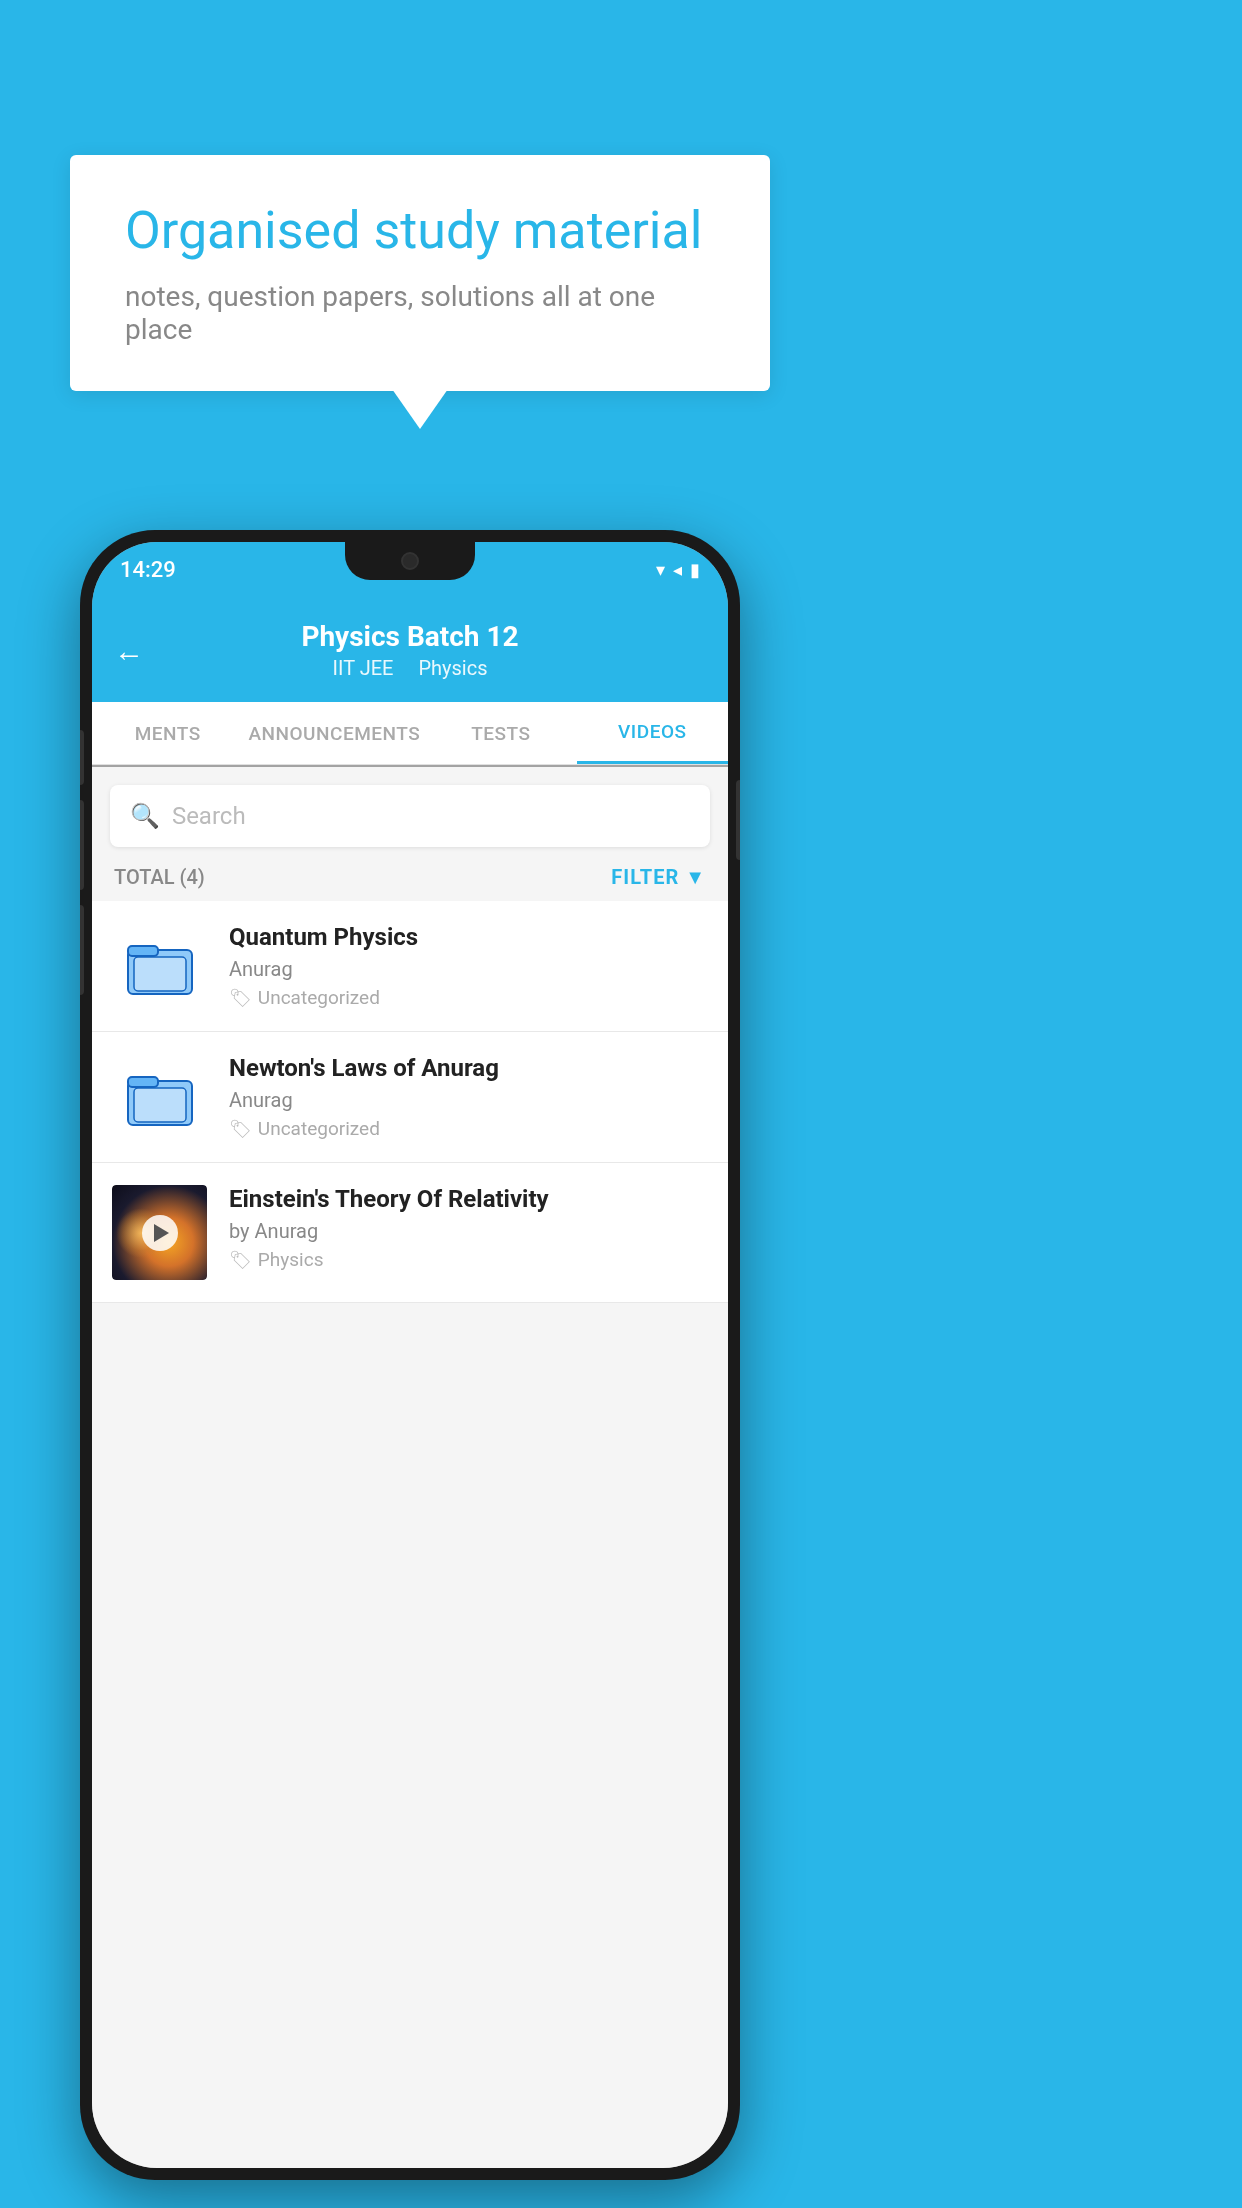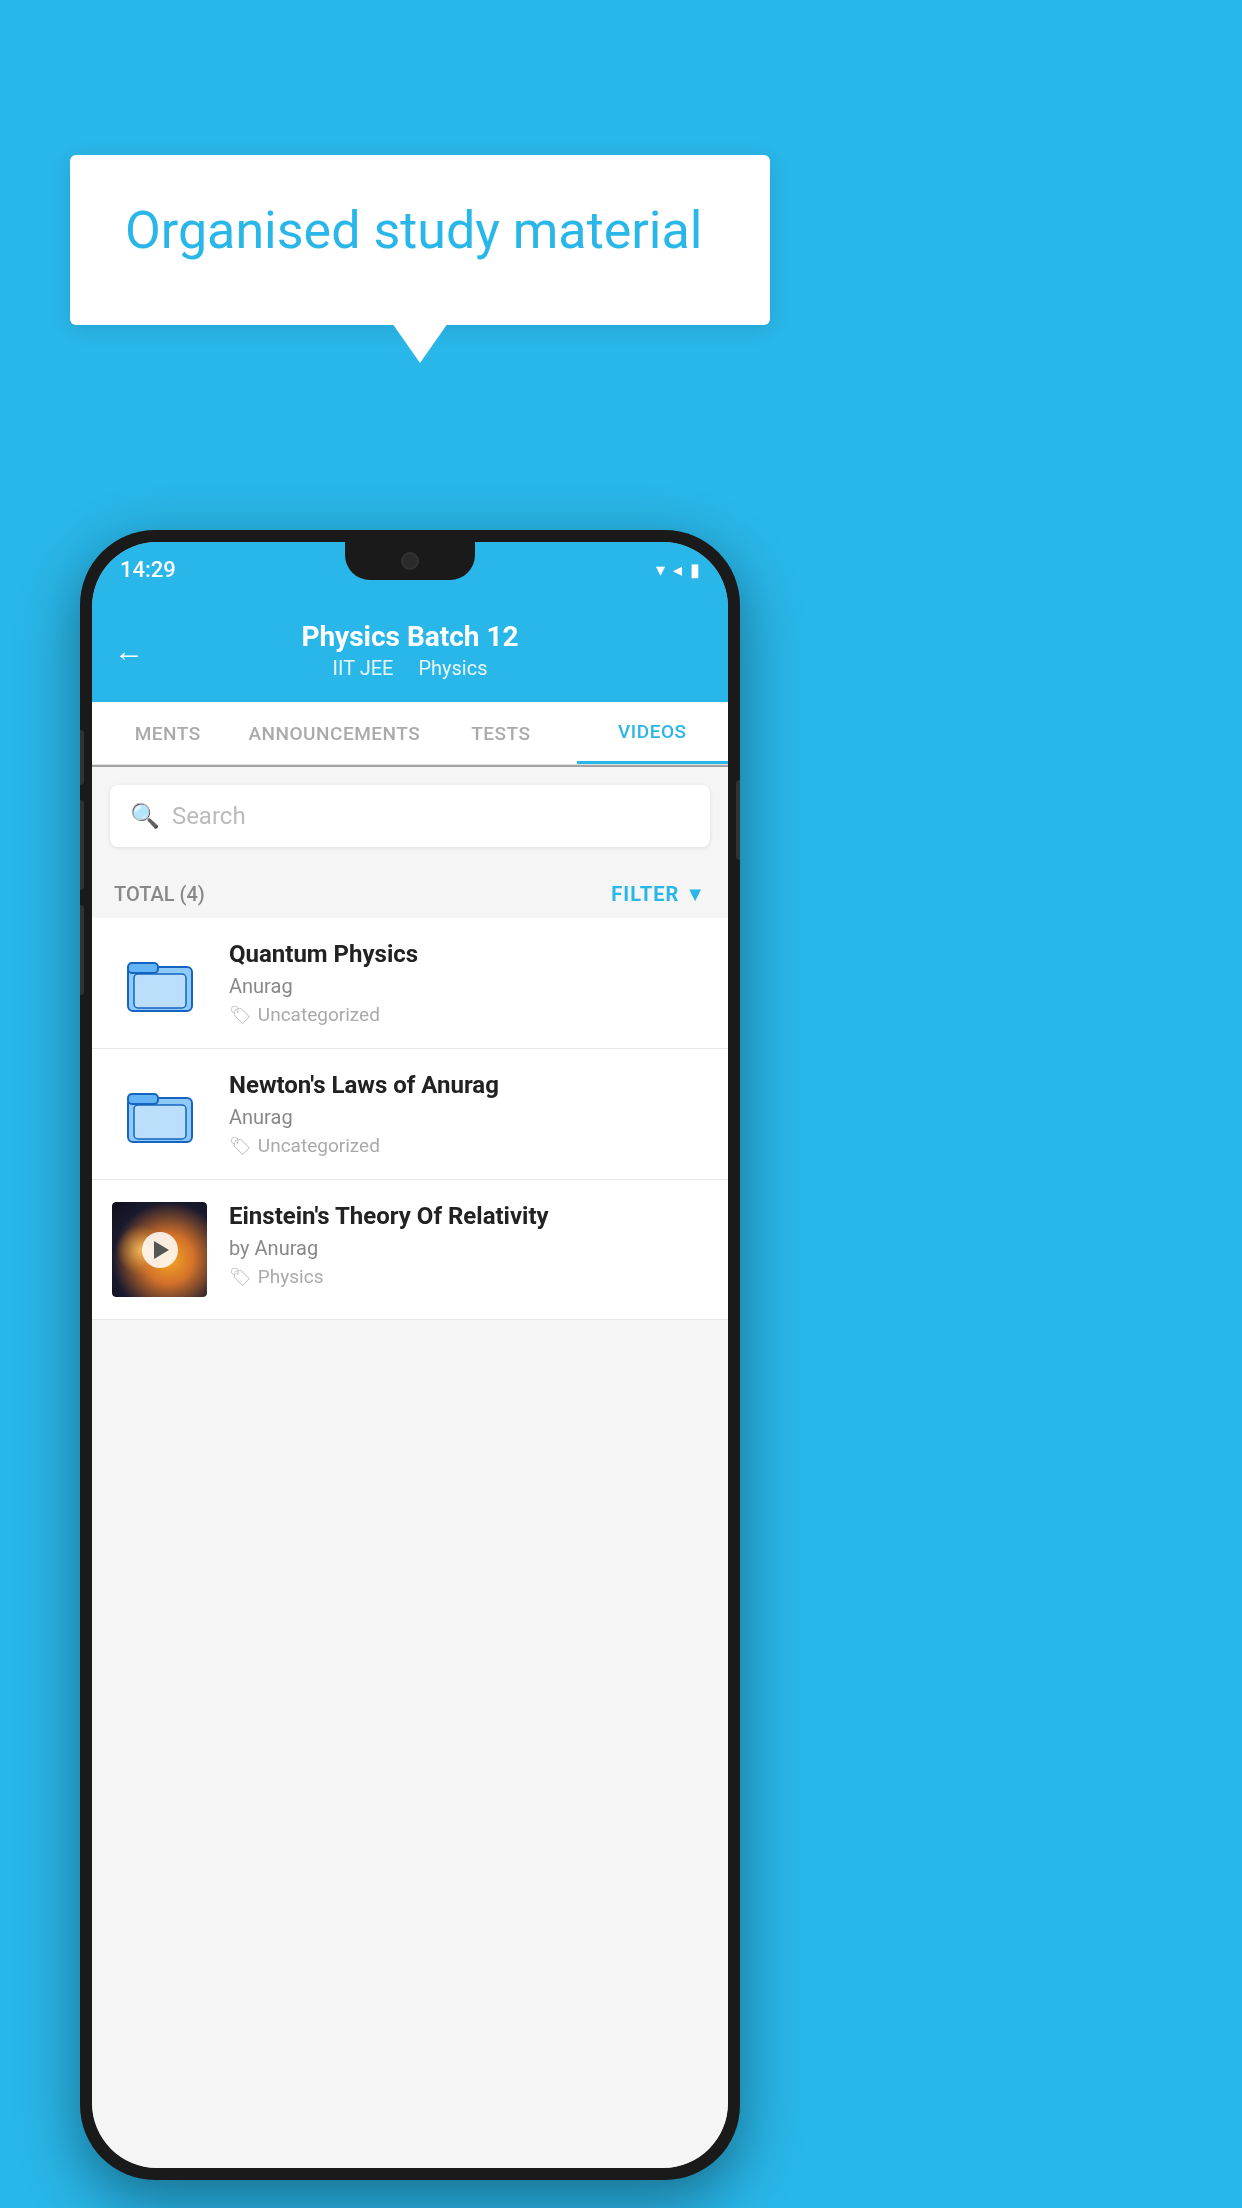--- a/index.html
+++ b/index.html
@@ -239,21 +239,21 @@
     .search-placeholder {
       color: #bbb;
       font-size: 24px;
     }
 
     
     .filter-bar {
       display: flex;
       justify-content: space-between;
       align-items: flex-end;
-      padding: 35px 22px 12px 22px;
+      padding: 18px 22px 12px 22px;
     }
 
     .total-count {
       color: #888;
       font-size: 20px;
       font-weight: 500;
     }
 
     .filter-btn {
       color: #29b6e8;
@@ -422,20 +422,21 @@
       height: 90px;
       background: #333;
       border-radius: 0 4px 4px 0;
     }
   </style>
 </head>
 <body>
 
 <div class="speech-bubble">
   <div class="bubble-title">Organised study material</div>
+  <div class="bubble-subtitle">notes, question papers, solutions all at one place</div>
 </div>
 
 <div class="phone-frame">
 
   <div class="side-btn-right"></div>
   <div class="side-btn-left-1"></div>
   <div class="side-btn-left-2"></div>
   <div class="side-btn-left-3"></div>
 
   <div class="phone-inner">

